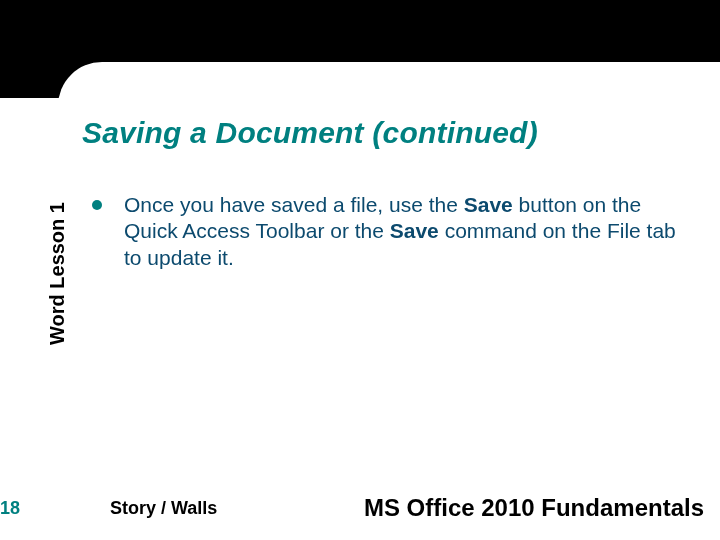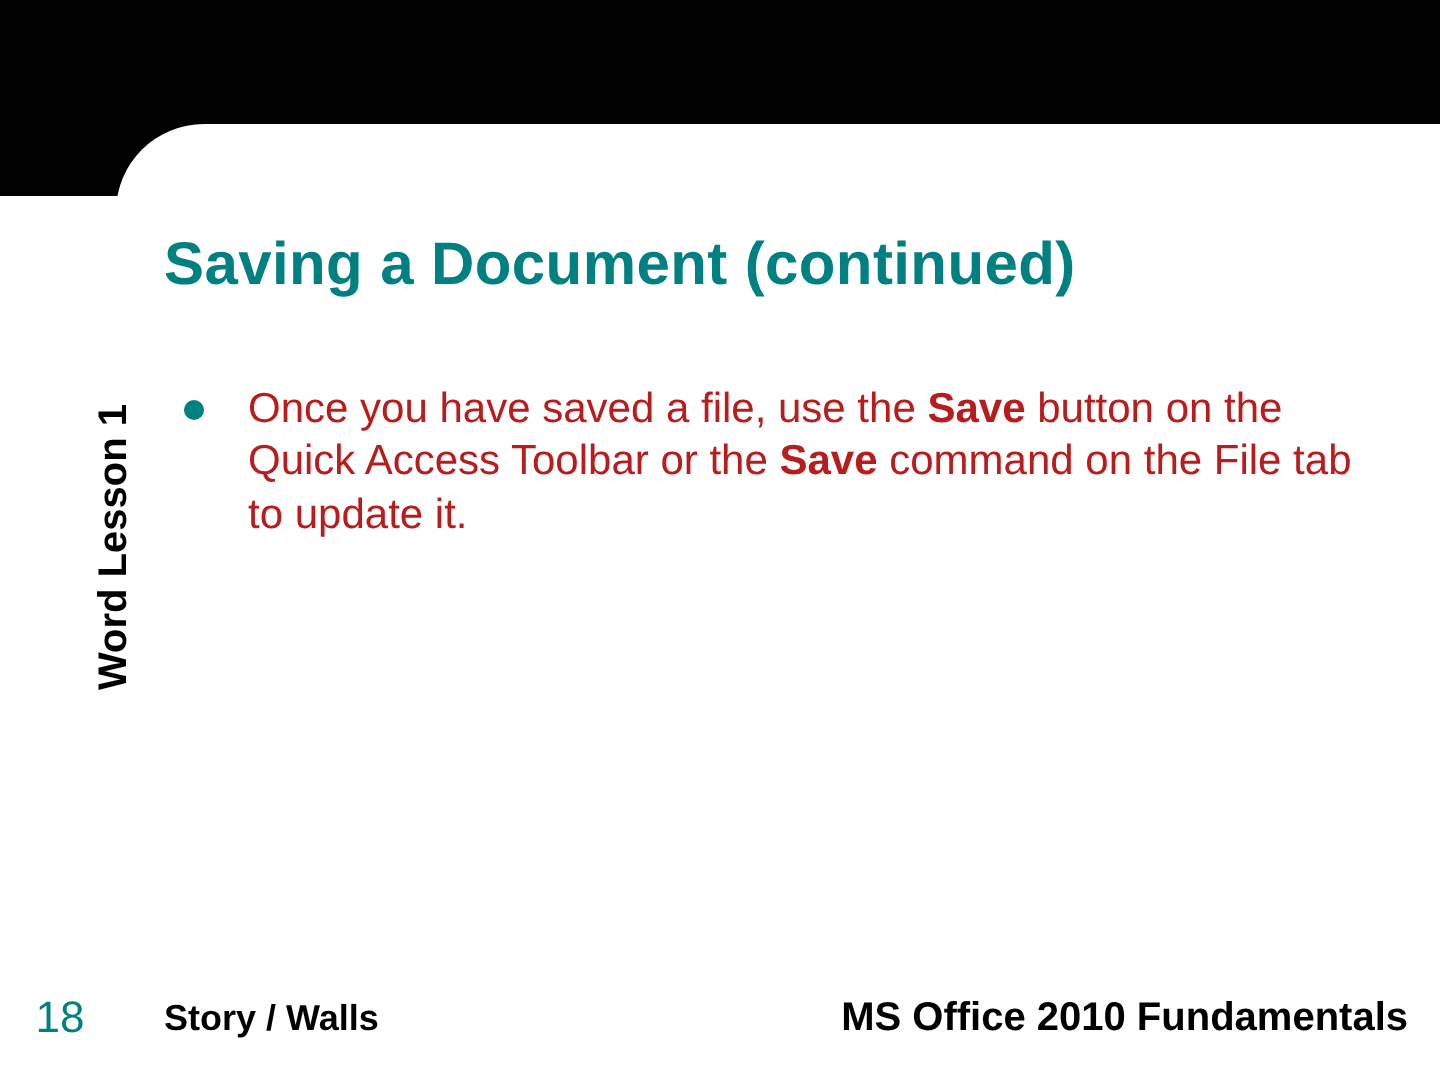--- a/index.html
+++ b/index.html
@@ -21,20 +21,21 @@
     background: #ffffff;
     border-top-left-radius: 44px;
   }
   .slide-title {
     position: absolute;
     top: 116px; left: 82px;
     font-size: 30px;
     font-weight: bold;
     color: #008080;
     letter-spacing: 0.2px;
+    font-style: italic;
   }
   .sidebar-label {
     position: absolute;
     left: 46px;
     top: 345px;
     transform: rotate(-90deg);
     transform-origin: left top;
     font-size: 20px;
     font-weight: bold;
     color: #000000;
@@ -54,46 +55,45 @@
     width: 10px; height: 10px;
     background: #008080;
     border-radius: 50%;
     flex-shrink: 0;
     margin-top: 8px;
     margin-right: 22px;
   }
   .bullet-text {
     font-size: 21px;
     line-height: 1.25;
-    color: #b91c1c;
+    color: #0c4a6e;
   }
   .bullet-text b { font-weight: bold; }
   .footer {
     position: absolute;
     bottom: 18px; left: 0; width: 720px;
     display: flex;
     align-items: center;
   }
   .slide-number {
     width: 60px;
-    text-align: center;
-    font-size: 22px;
-    font-weight: normal;
+    font-size: 18px;
+    font-weight: bold;
     color: #008080;
   }
   .footer-left {
-    margin-left: 22px;
+    margin-left: 50px;
     font-size: 18px;
     font-weight: bold;
     color: #000000;
   }
   .footer-right {
     margin-left: auto;
     margin-right: 16px;
-    font-size: 20px;
+    font-size: 24px;
     font-weight: bold;
     color: #000000;
   }
 </style>
 </head>
 <body>
 
 <div class="topband"></div>
 <div class="cutout"></div>
 

